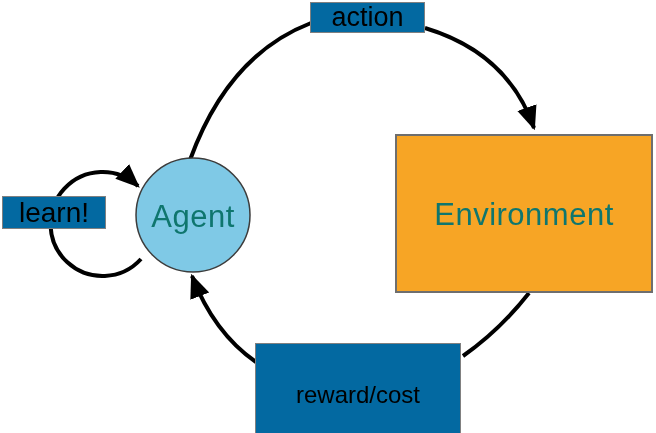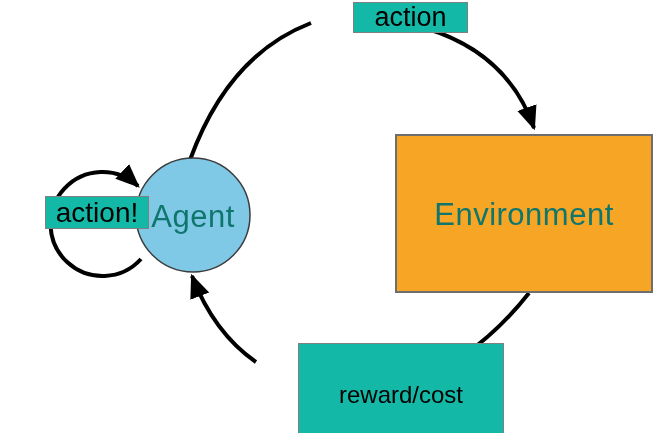--- a/index.html
+++ b/index.html
@@ -39,30 +39,29 @@
     transform: translate(-50%, -50%);
     color: #0f766e;
     font-size: 31px;
     letter-spacing: 0.5px;
     white-space: nowrap;
     line-height: 1;
   }
   .label-box {
     position: absolute;
     box-sizing: border-box;
-    background: #14b8a6;
+    background: #0369a1;
     border: 1.5px solid #808080;
     color: #000000;
     display: flex;
     flex-direction: column;
     align-items: center;
     justify-content: center;
     text-align: center;
     white-space: nowrap;
-    margin-left: 43px;
   }
   #action-label {
     left: 310px;
     top: 2px;
     width: 115px;
     height: 31px;
     font-size: 27px;
   }
   #learn-label {
     left: 2px;
@@ -102,19 +101,19 @@
 
     <rect x="396" y="135" width="256" height="157" class="node-outline-rect" fill="#F7A525"></rect>
     <circle cx="193" cy="215" r="57" class="node-outline-circle" fill="#7FC9E6"></circle>
   </svg>
 
   <div class="node-label" style="left:193px; top:216px;">Agent</div>
   <div class="node-label" style="left:524px; top:214px;">Environment</div>
 
   <div id="action-label" class="label-box">action</div>
 
-  <div id="learn-label" class="label-box">action!</div>
+  <div id="learn-label" class="label-box">learn!</div>
 
   <div id="feedback-label" class="label-box">
     <div>reward/cost</div>
   </div>
 
 </div>
 
 </body></html>

